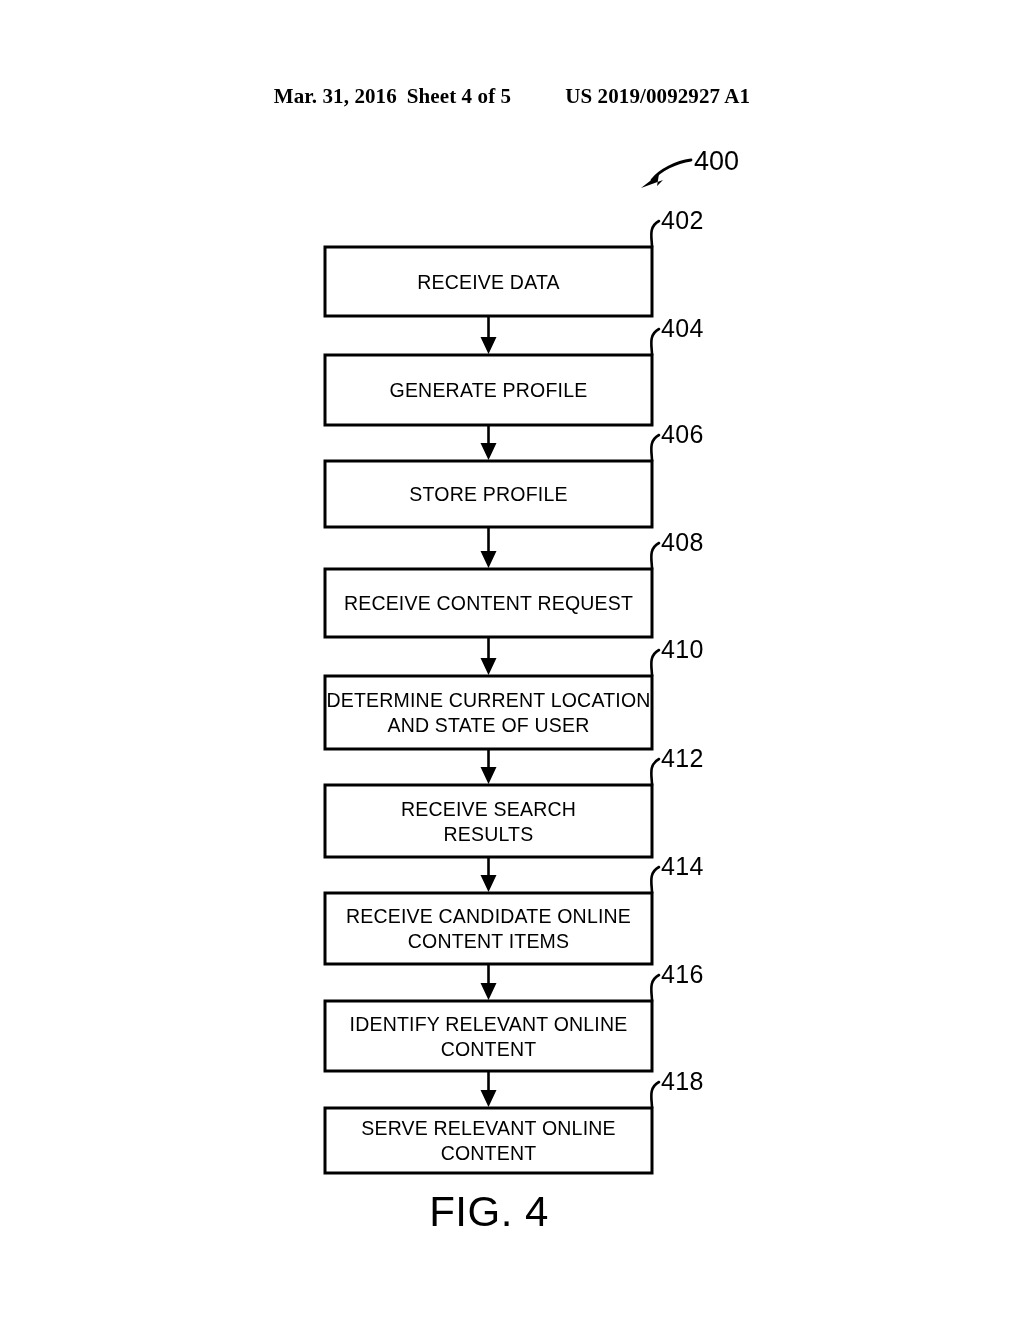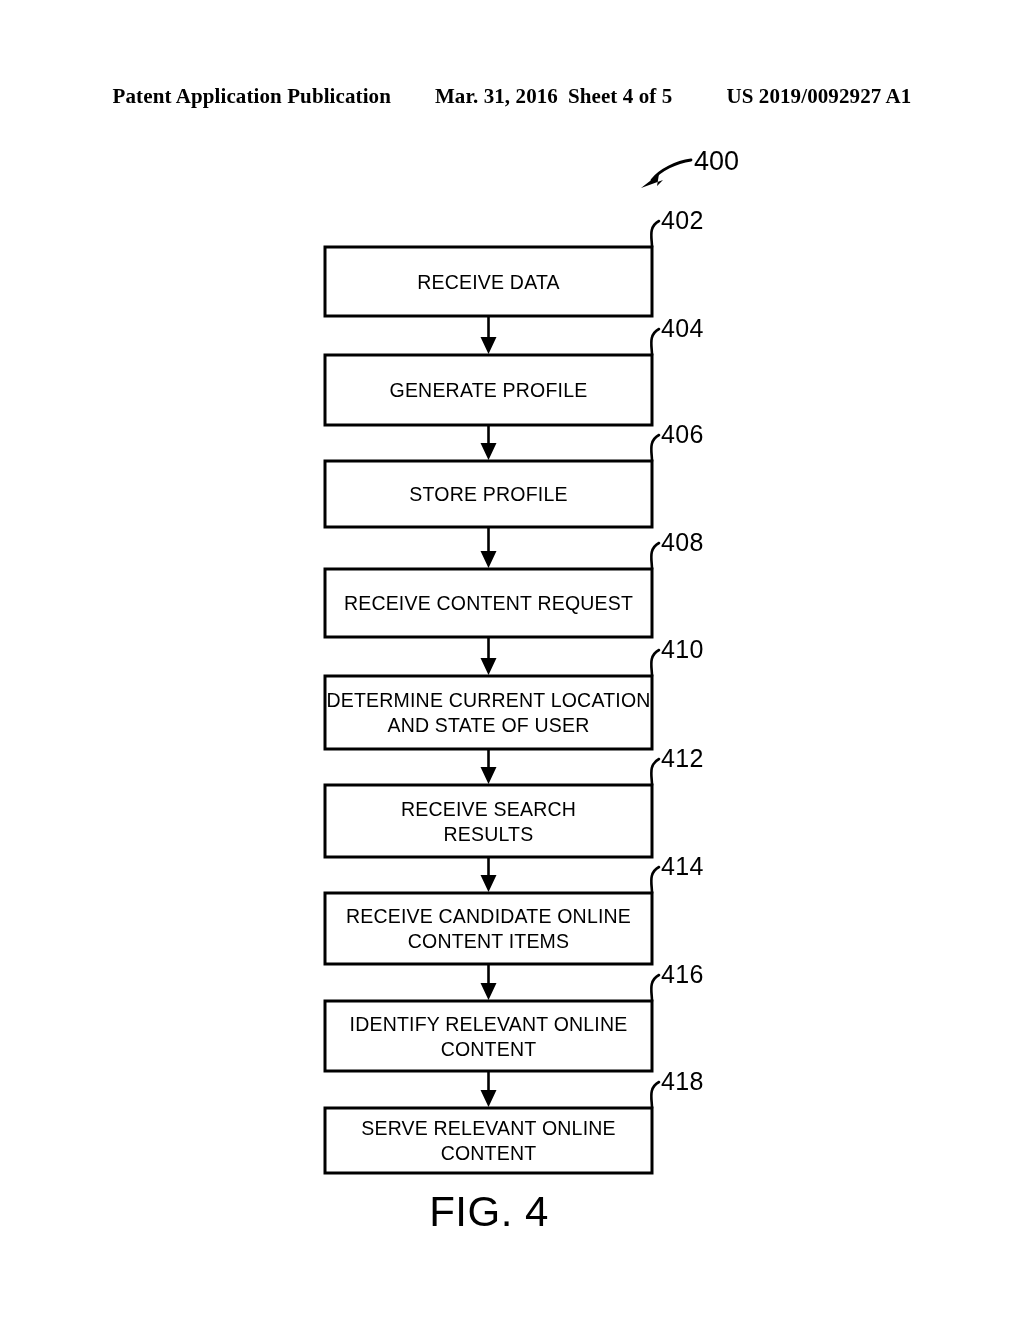--- a/index.html
+++ b/index.html
@@ -103,21 +103,20 @@
     font-size: 42px;
     fill: #000000;
     text-anchor: middle;
     letter-spacing: 0.5px;
   }
 </style>
 </head>
 <body>
 
 <div class="page-header">
-  <span class="hdr-pub">Patent Application Publication</span>
   <span class="hdr-date">Mar. 31, 2016</span>
   <span class="hdr-sheet">Sheet 4 of 5</span>
   <span class="hdr-patno">US 2019/0092927 A1</span>
 </div>
 
 <div class="figure-canvas">
   <svg class="flow" viewBox="0 0 1024 1320" xmlns="http://www.w3.org/2000/svg">
 
     <g>
       <path class="fig-arrow-curve" d="M 691 156 C 676 158, 660 166, 652 176"></path>

